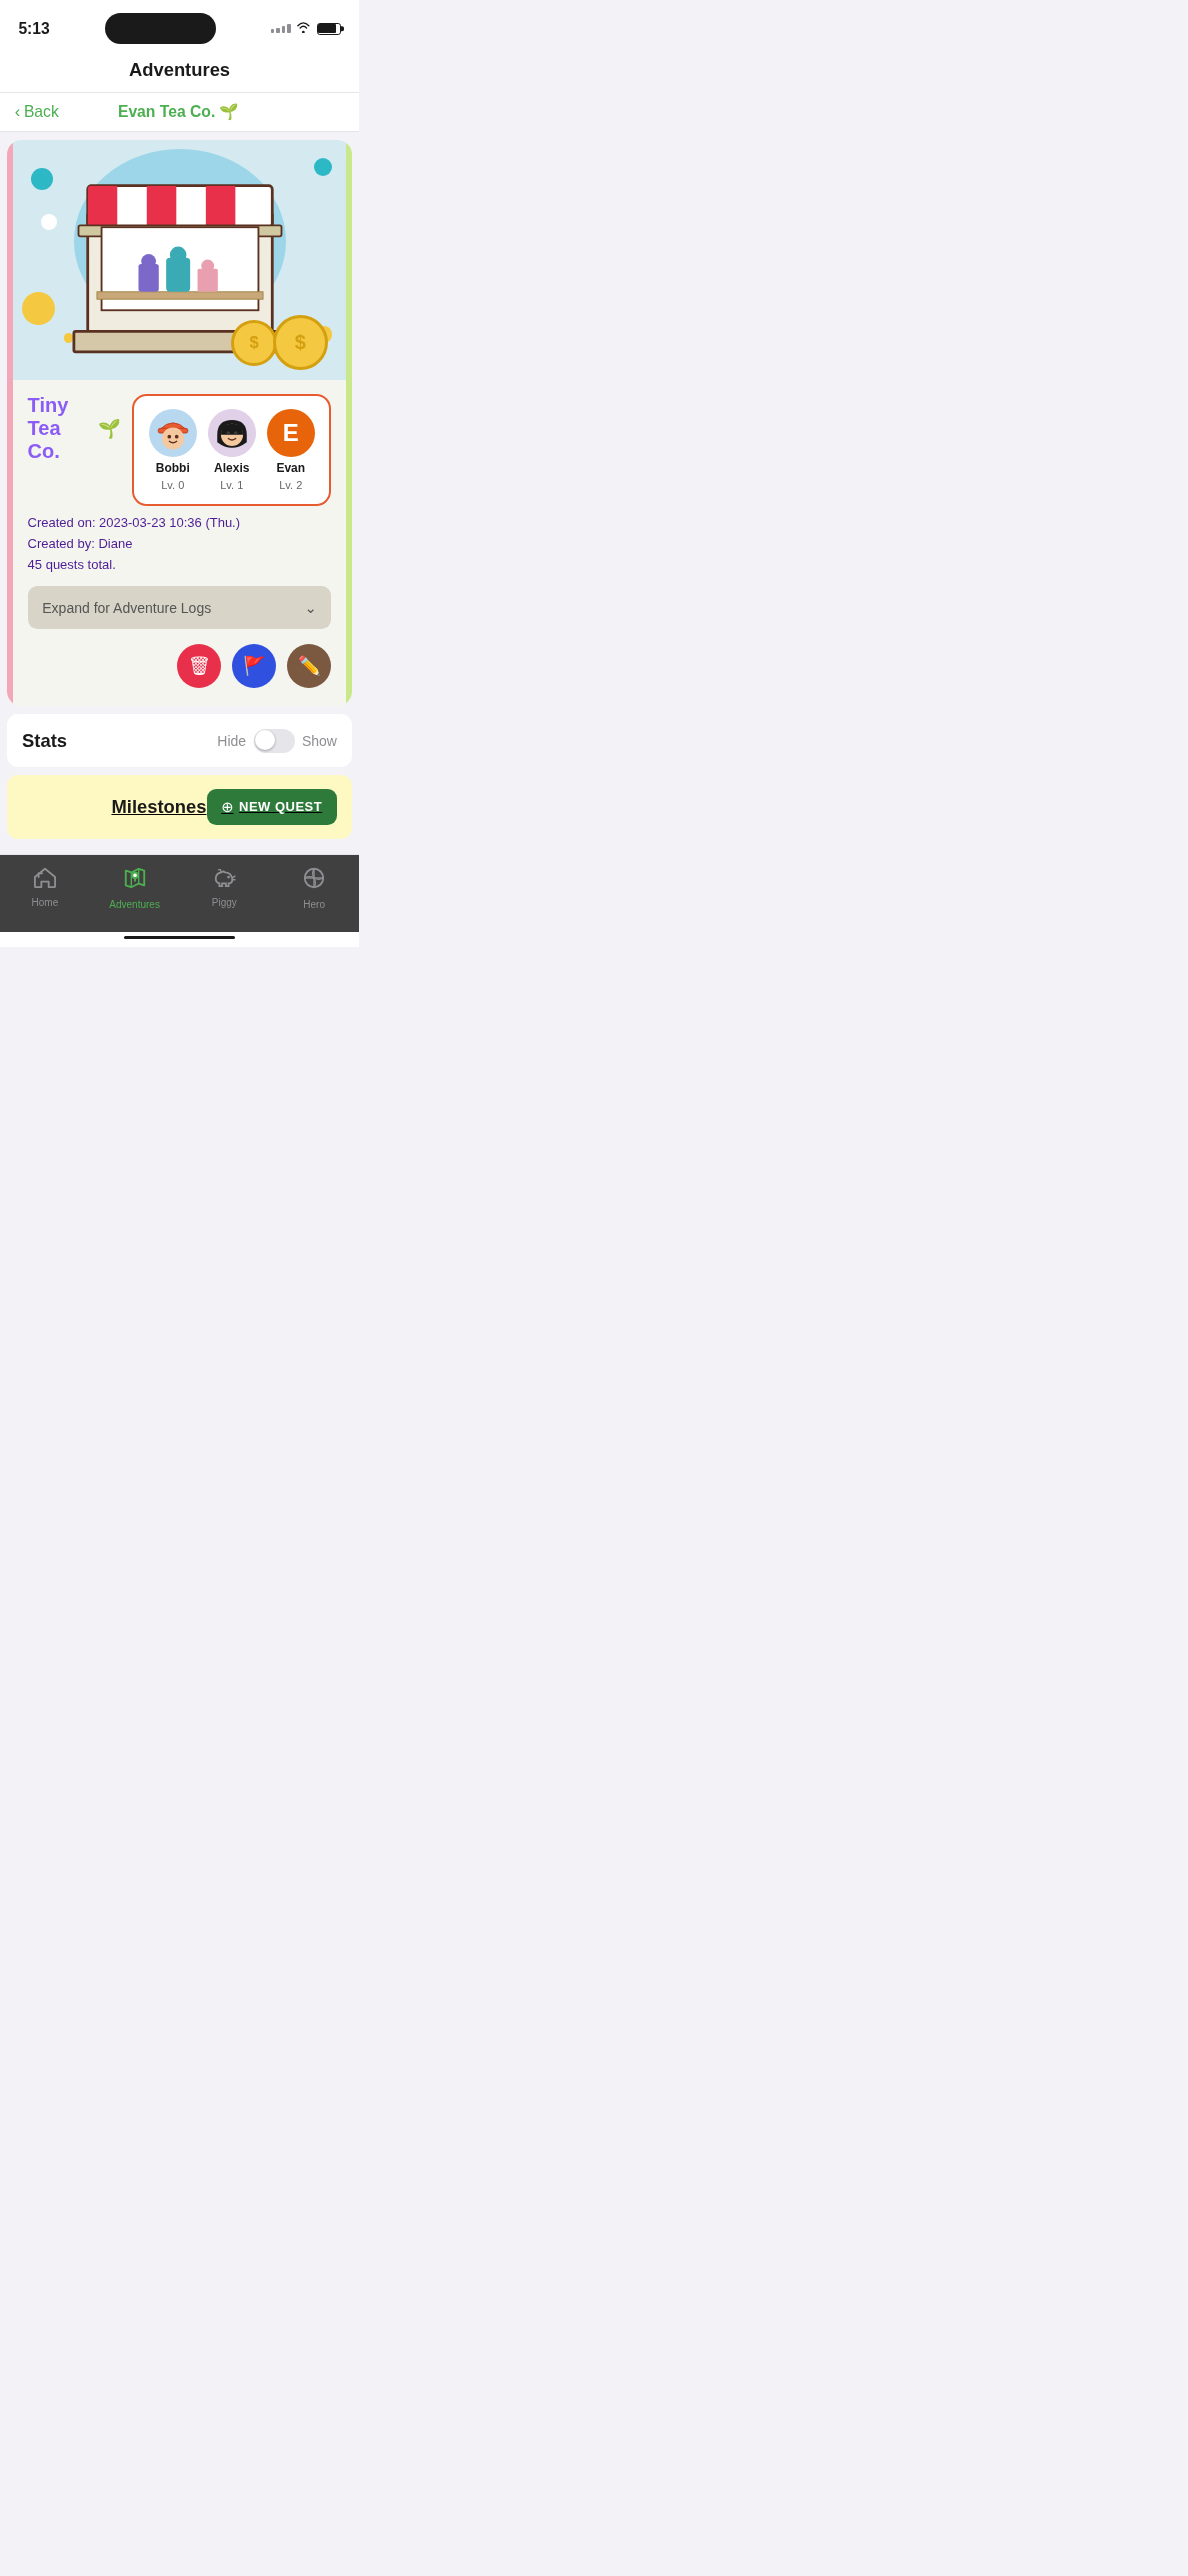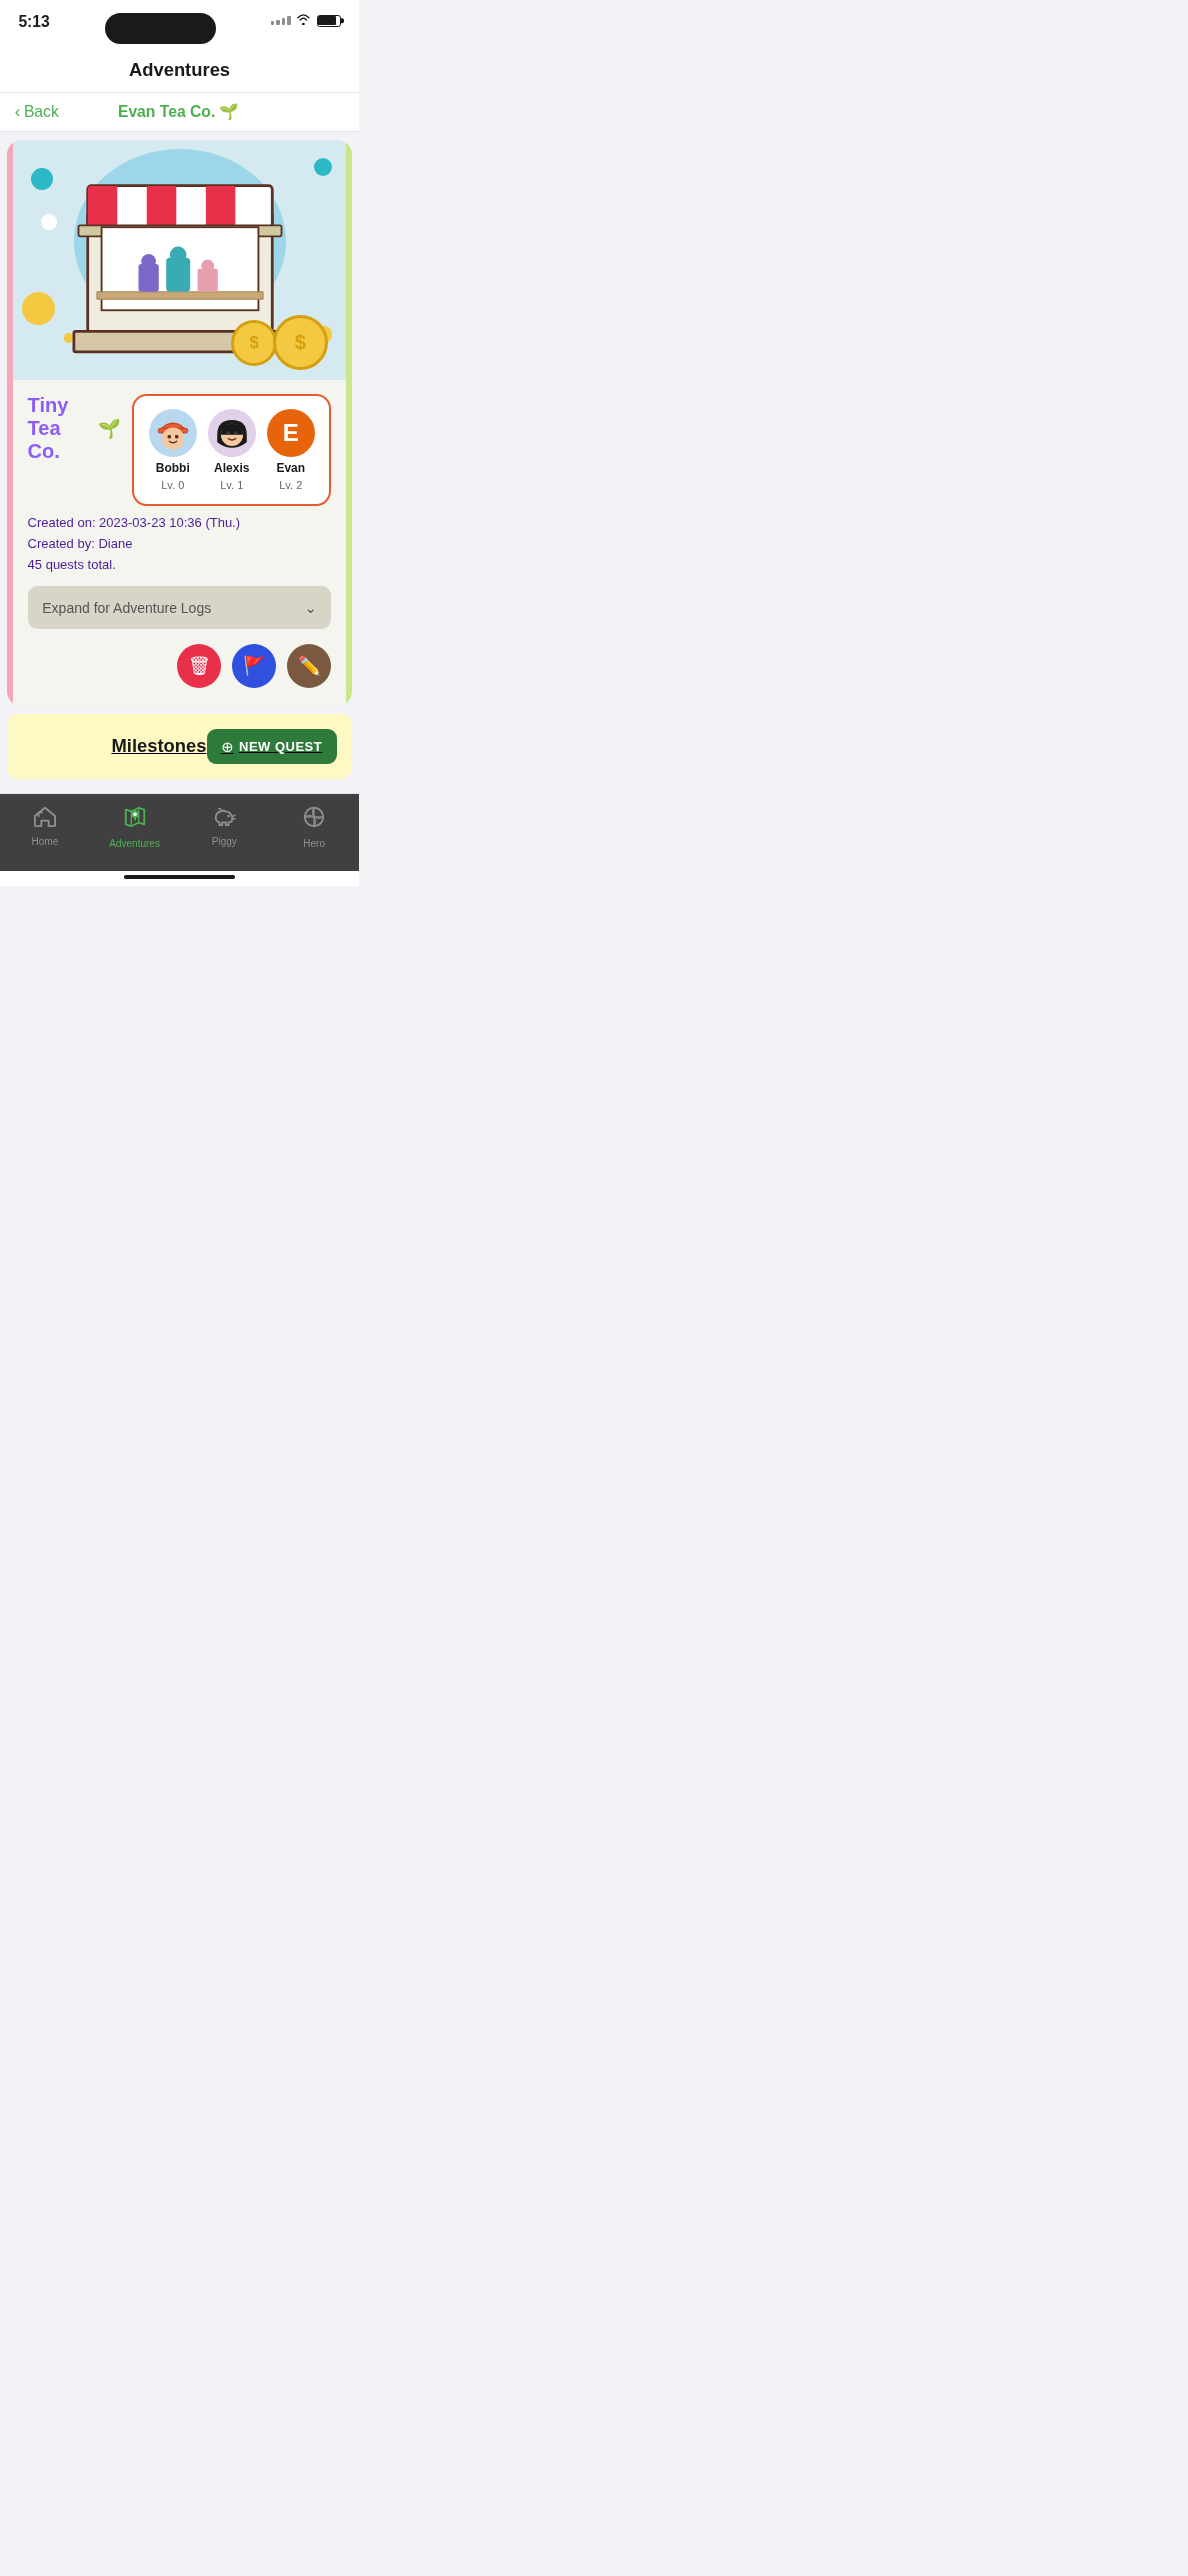--- a/index.html
+++ b/index.html
@@ -10,21 +10,21 @@
       min-height: 778px;
       background: #f2f2f7;
       font-family: -apple-system, BlinkMacSystemFont, 'SF Pro Display', 'Helvetica Neue', Arial, sans-serif;
       overflow-x: hidden;
     }
 
     
     .status-bar {
       display: flex;
       justify-content: space-between;
-      align-items: flex-start;
+      align-items: center;
       padding: 13px 18.4px 7.4px;
       background: white;
     }
     .status-time {
       font-size: 15.7px;
       font-weight: 600;
       color: #1a1a1a;
     }
     .status-island {
       width: 111px;
@@ -663,20 +663,30 @@
           </div>
           <div class="action-btn btn-edit">
             <span class="action-icon">✏️</span>
           </div>
         </div>
 
       </div>
     </div>
   </div>
 
+  <div class="stats-section">
+    <span class="stats-title">Stats</span>
+    <div class="toggle-row">
+      <span class="toggle-label">Hide</span>
+      <div class="toggle-track">
+        <div class="toggle-thumb"></div>
+      </div>
+      <span class="toggle-label-show">Show</span>
+    </div>
+  </div>
 
   <div class="milestones-section">
     <span class="milestones-title">Milestones</span>
     <div class="new-quest-btn">
       <span class="new-quest-icon">⊕</span>
       <span class="new-quest-label">NEW QUEST</span>
     </div>
   </div>
 
 </div>

